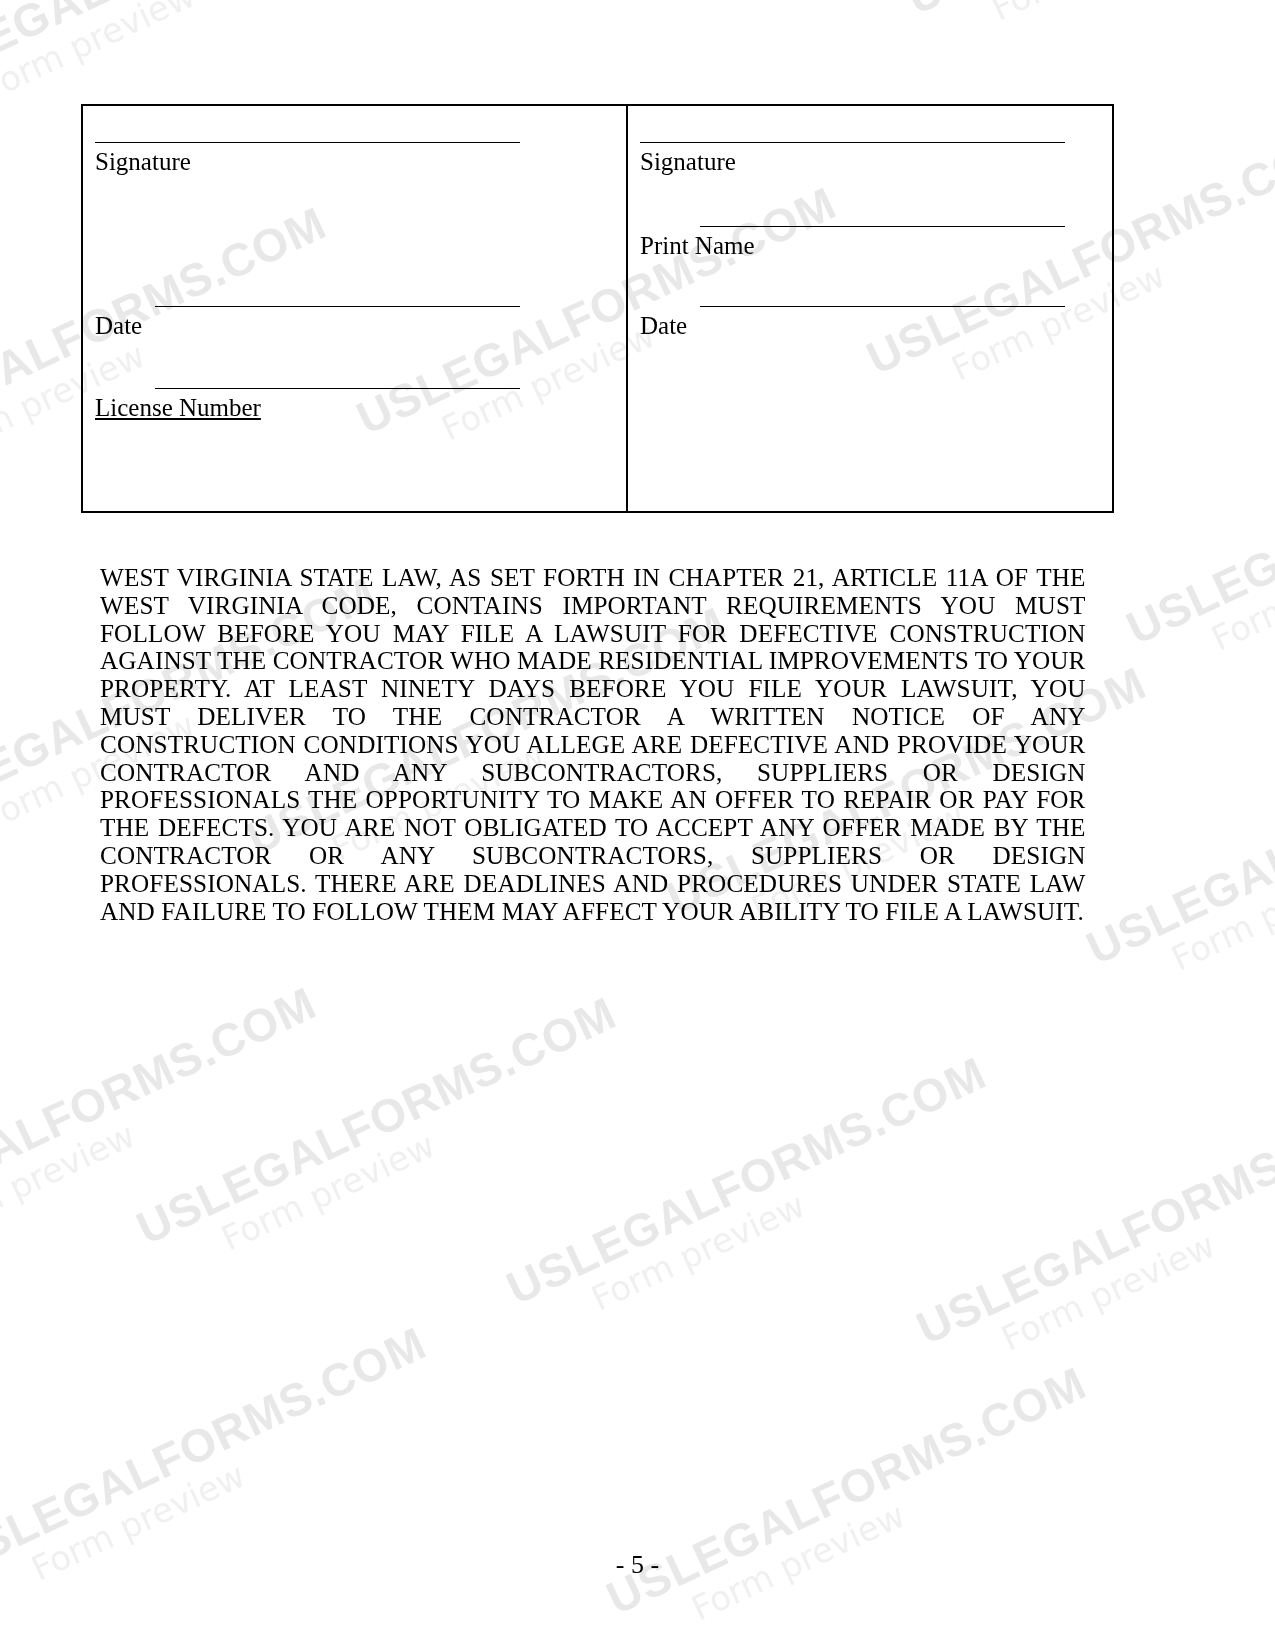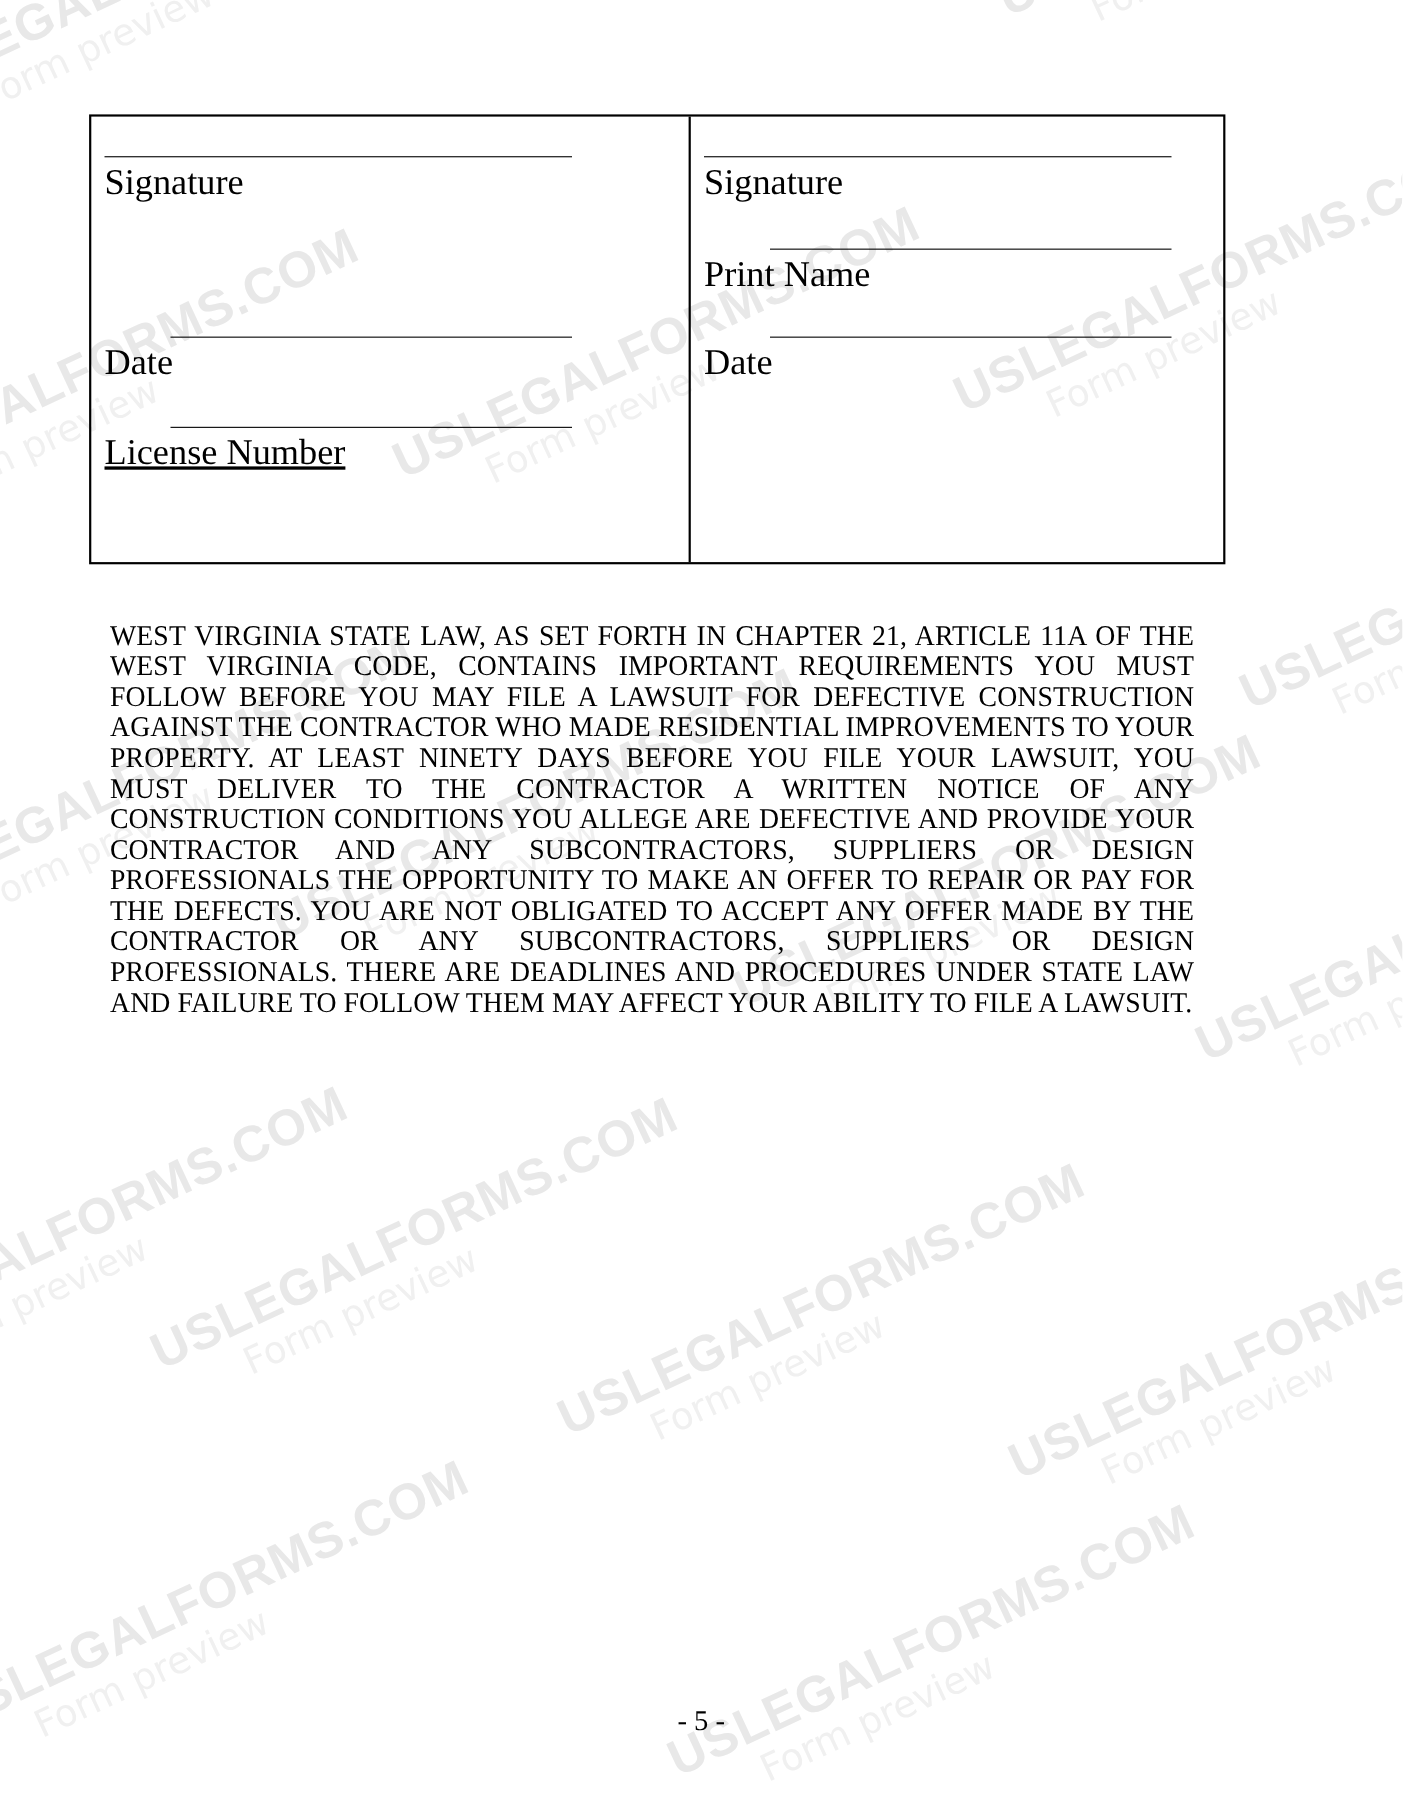--- a/index.html
+++ b/index.html
@@ -92,21 +92,21 @@
 
   .field {
     position: absolute;
     box-sizing: border-box;
   }
   .field .rule {
     border-bottom: 1.6px solid #000;
     height: 0;
   }
   .field .caption {
-    font-size: 33px;
+    font-size: 25px;
     line-height: 1.05;
     padding-top: 6px;
     white-space: nowrap;
   }
 
   
   .f-l-sig   { left: 12px;  top: 36px;  width: 425px; }
   .f-l-sig .rule { margin-left: 0px; width: 425px; }
   .f-l-name  { left: 12px;  top: 118px; width: 425px; }
   .f-l-name .rule { margin-left: 60px; width: 365px; }

